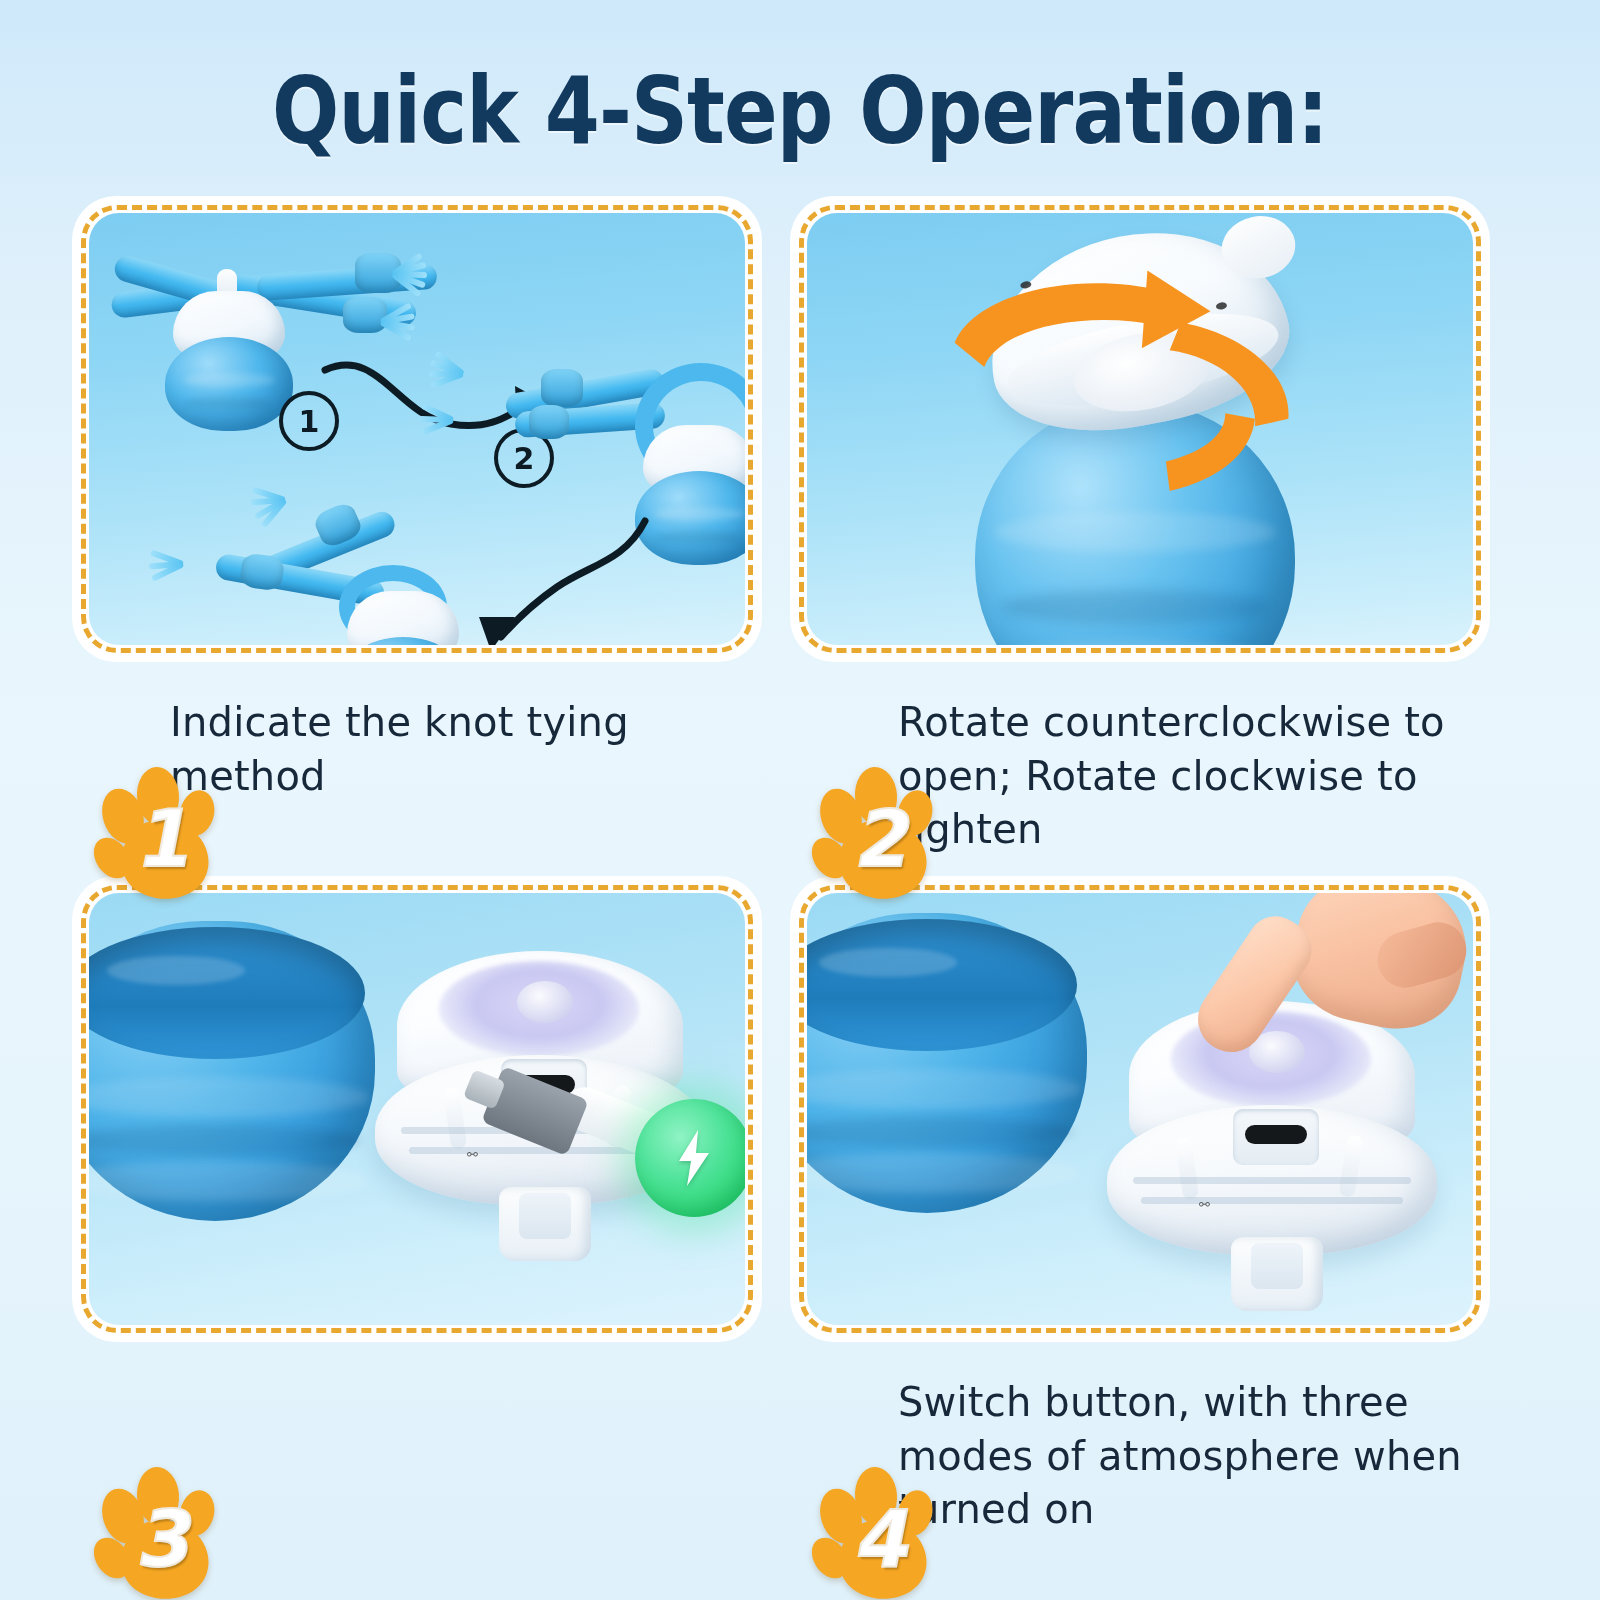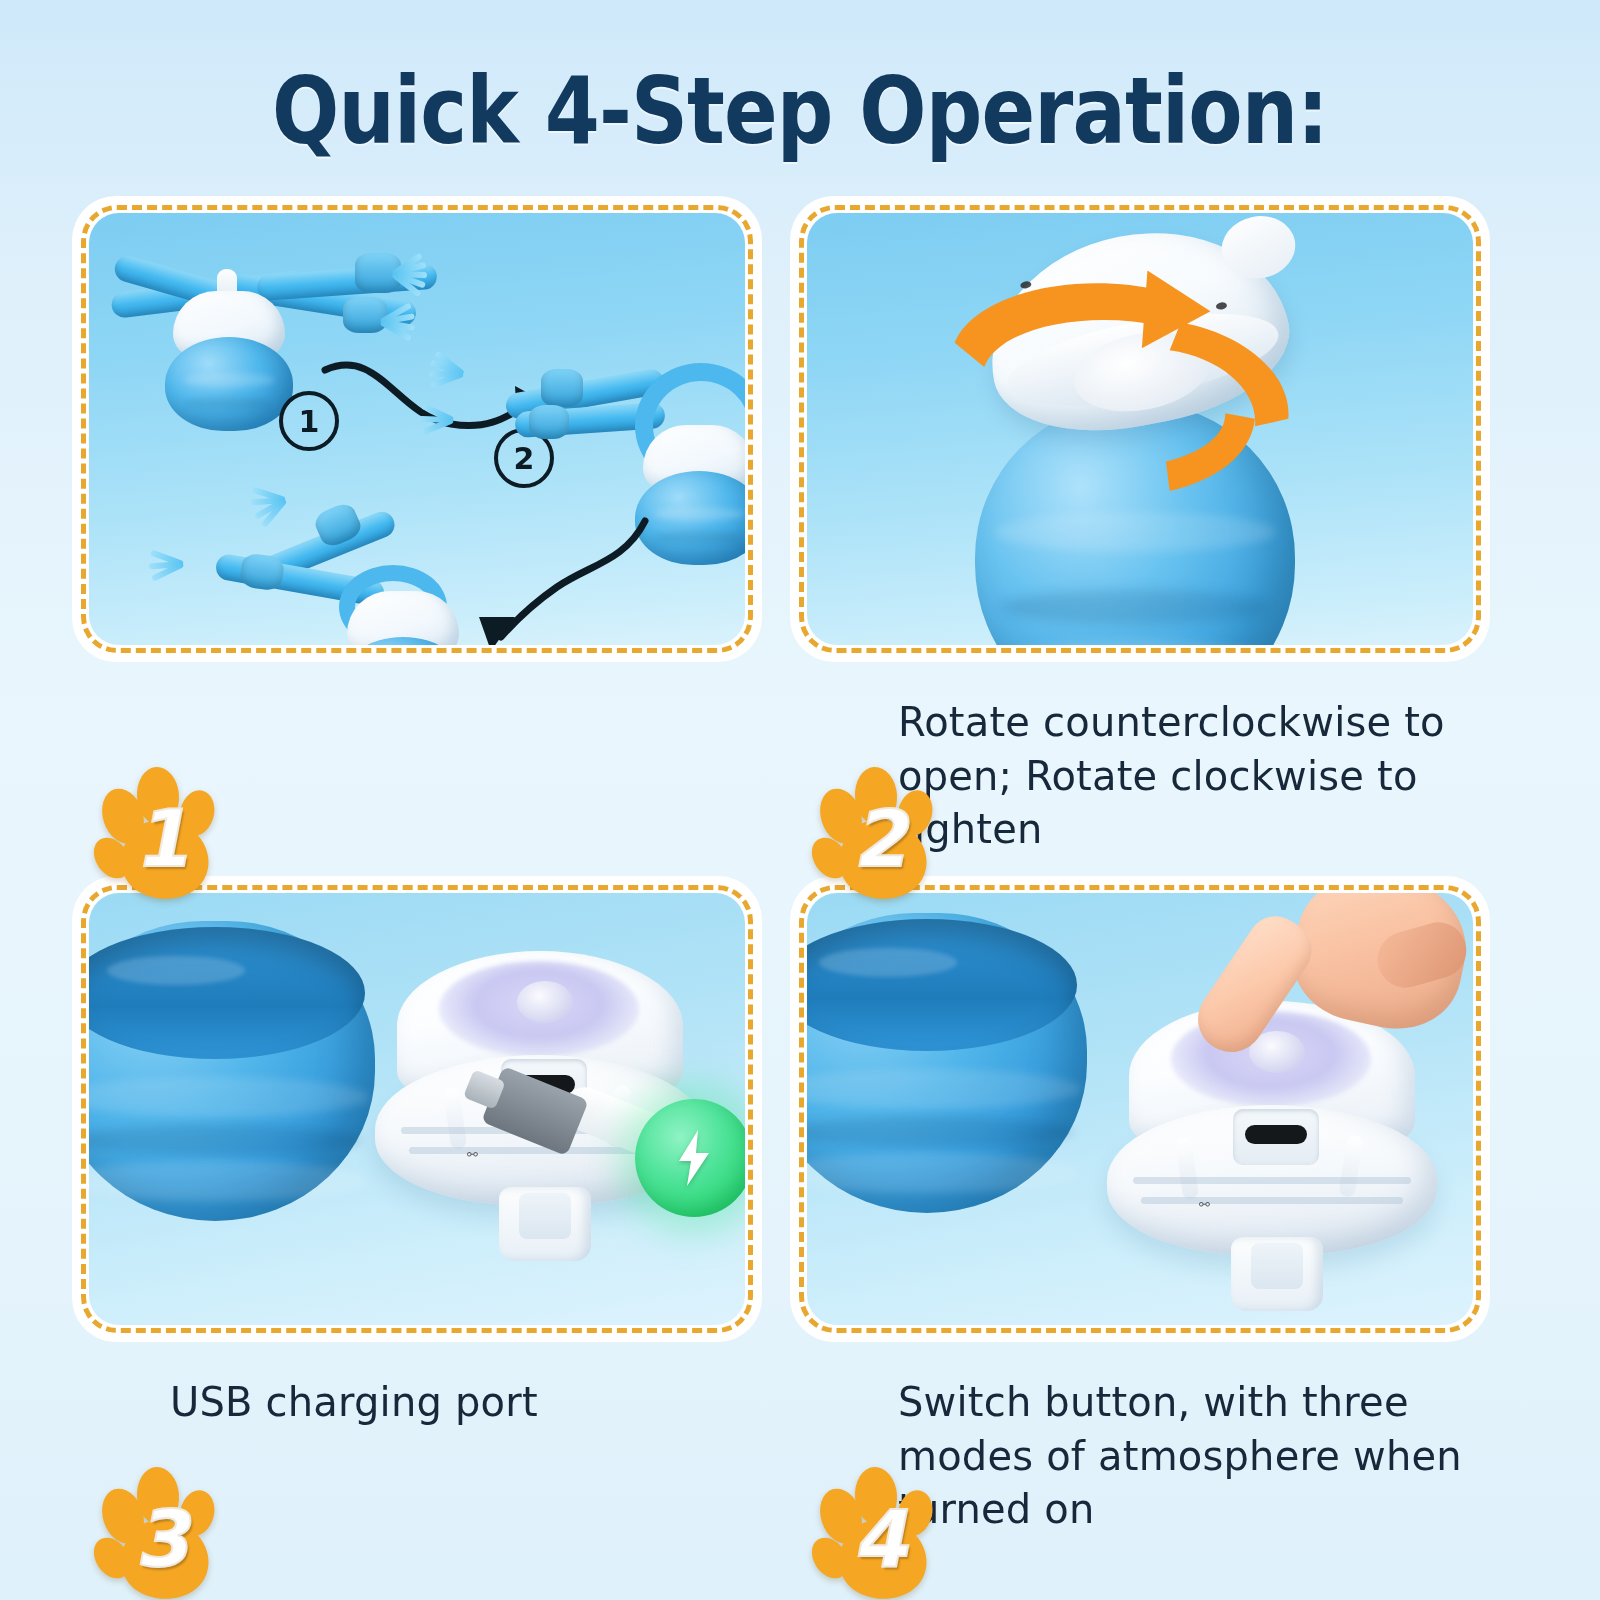--- a/index.html
+++ b/index.html
@@ -313,20 +313,21 @@
       <svg viewBox="0 0 150 150" aria-hidden="true">
         <ellipse cx="33" cy="58" rx="20" ry="28" fill="#f5a623" transform="rotate(-18 33 58)"></ellipse>
         <ellipse cx="68" cy="38" rx="21" ry="29" fill="#f5a623" transform="rotate(-4 68 38)"></ellipse>
         <ellipse cx="107" cy="55" rx="17" ry="23" fill="#f5a623" transform="rotate(14 107 55)"></ellipse>
         <ellipse cx="22" cy="100" rx="16" ry="22" fill="#f5a623" transform="rotate(-34 22 100)"></ellipse>
         <path d="M70 62 C102 62 122 86 118 110 C114 134 88 144 66 140 C42 136 28 118 32 96 C36 76 50 62 70 62 Z" fill="#f5a623"></path>
       </svg>
       <div class="num">1</div>
     </div>
 
+    <div class="caption">Indicate the knot tying method</div>
   </div>
 
   <div class="step s2">
     <div class="frame">
       <div class="dashed"></div>
       <div class="pic">
 
         <div class="bigball" style="left:168px;top:190px;">
           <div class="wave" style="top:34%;"></div>
           <div class="shade" style="top:58%;"></div>
@@ -412,21 +413,20 @@
       <svg viewBox="0 0 150 150" aria-hidden="true">
         <ellipse cx="33" cy="58" rx="20" ry="28" fill="#f5a623" transform="rotate(-18 33 58)"></ellipse>
         <ellipse cx="68" cy="38" rx="21" ry="29" fill="#f5a623" transform="rotate(-4 68 38)"></ellipse>
         <ellipse cx="107" cy="55" rx="17" ry="23" fill="#f5a623" transform="rotate(14 107 55)"></ellipse>
         <ellipse cx="22" cy="100" rx="16" ry="22" fill="#f5a623" transform="rotate(-34 22 100)"></ellipse>
         <path d="M70 62 C102 62 122 86 118 110 C114 134 88 144 66 140 C42 136 28 118 32 96 C36 76 50 62 70 62 Z" fill="#f5a623"></path>
       </svg>
       <div class="num">3</div>
     </div>
 
-    <div class="caption">USB charging port</div>
   </div>
 
   <div class="step s4">
     <div class="frame">
       <div class="dashed"></div>
       <div class="pic cool">
 
         <div class="cup" style="left:-40px;top:20px;">
           <div class="outer"></div>
           <div class="mouth"></div>

